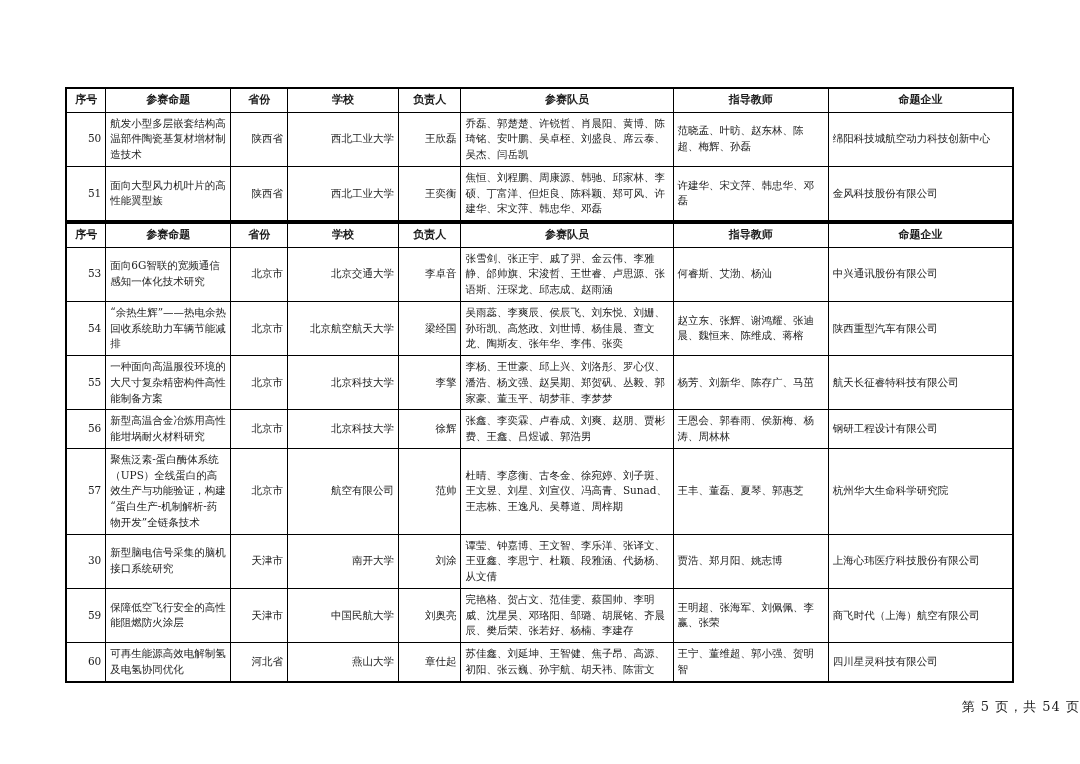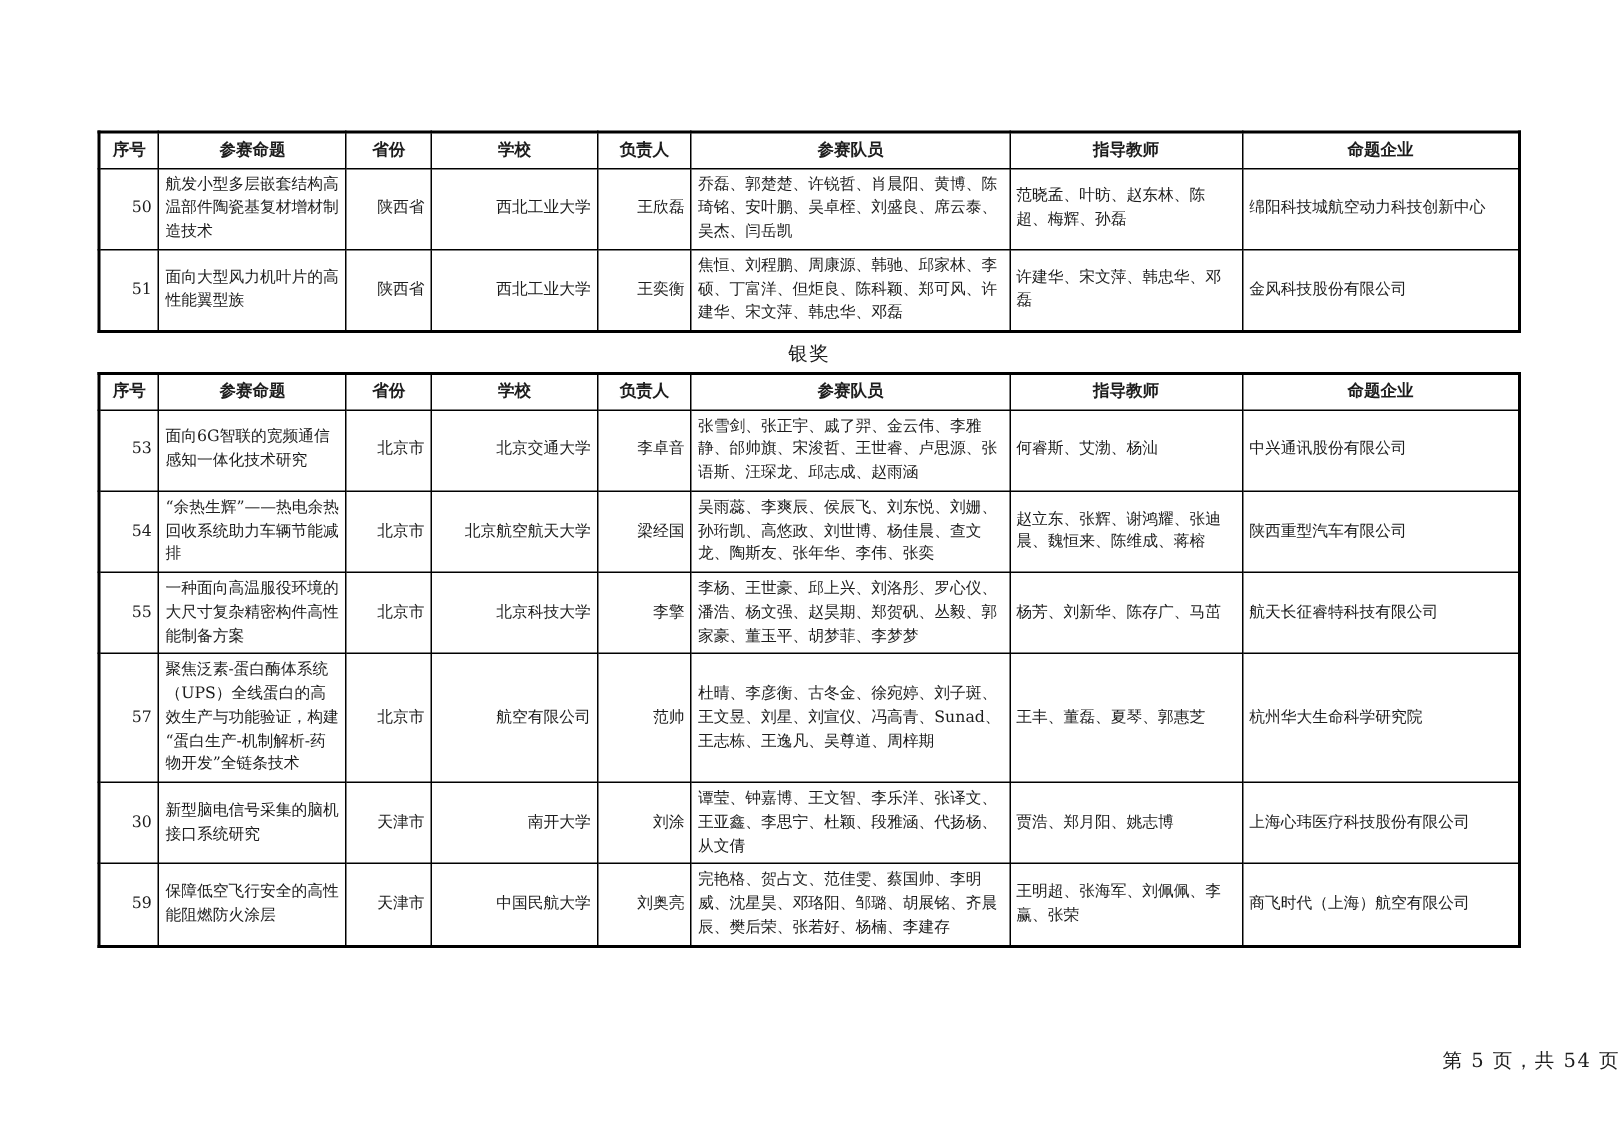--- a/index.html
+++ b/index.html
@@ -112,21 +112,20 @@
             <td class="c-province">陕西省</td>
             <td class="c-school">西北工业大学</td>
             <td class="c-leader">王奕衡</td>
             <td class="c-members">焦恒、刘程鹏、周康源、韩驰、邱家林、李硕、丁富洋、但炬良、陈科颖、郑可风、许建华、宋文萍、韩忠华、邓磊</td>
             <td class="c-advisors">许建华、宋文萍、韩忠华、邓磊</td>
             <td class="c-enterprise">金风科技股份有限公司</td>
           </tr>
         </tbody>
     </table>
 
-    <div class="section-title">银奖</div>
 
     <table class="award-table" id="table2">
       <colgroup>
         <col style="width:4.2%">
           <col style="width:13.2%">
           <col style="width:6.0%">
           <col style="width:11.7%">
         <col style="width:6.6%">
           <col style="width:22.4%">
           <col style="width:16.4%">
@@ -169,20 +168,30 @@
             <td class="c-no">55</td>
             <td class="c-topic">一种面向高温服役环境的大尺寸复杂精密构件高性能制备方案</td>
             <td class="c-province">北京市</td>
             <td class="c-school">北京科技大学</td>
             <td class="c-leader">李擎</td>
             <td class="c-members">李杨、王世豪、邱上兴、刘洛彤、罗心仪、潘浩、杨文强、赵昊期、郑贺矾、丛毅、郭家豪、董玉平、胡梦菲、李梦梦</td>
             <td class="c-advisors">杨芳、刘新华、陈存广、马茁</td>
             <td class="c-enterprise">航天长征睿特科技有限公司</td>
           </tr>
           <tr>
+            <td class="c-no">56</td>
+            <td class="c-topic">新型高温合金冶炼用高性能坩埚耐火材料研究</td>
+            <td class="c-province">北京市</td>
+            <td class="c-school">北京科技大学</td>
+            <td class="c-leader">徐辉</td>
+            <td class="c-members">张鑫、李奕霖、卢春成、刘爽、赵朋、贾彬费、王鑫、吕煜诚、郭浩男</td>
+            <td class="c-advisors">王恩会、郭春雨、侯新梅、杨涛、周林林</td>
+            <td class="c-enterprise">钢研工程设计有限公司</td>
+          </tr>
+          <tr>
             <td class="c-no">57</td>
             <td class="c-topic">聚焦泛素-蛋白酶体系统（UPS）全线蛋白的高效生产与功能验证，构建“蛋白生产-机制解析-药物开发”全链条技术</td>
             <td class="c-province">北京市</td>
             <td class="c-school">航空有限公司</td>
             <td class="c-leader">范帅</td>
             <td class="c-members">杜晴、李彦衡、古冬金、徐宛婷、刘子斑、王文昱、刘星、刘宣仪、冯高青、Sunad、王志栋、王逸凡、吴尊道、周梓期</td>
             <td class="c-advisors">王丰、董磊、夏琴、郭惠芝</td>
             <td class="c-enterprise">杭州华大生命科学研究院</td>
           </tr>
           <tr>
@@ -198,19 +207,29 @@
           <tr>
             <td class="c-no">59</td>
             <td class="c-topic">保障低空飞行安全的高性能阻燃防火涂层</td>
             <td class="c-province">天津市</td>
             <td class="c-school">中国民航大学</td>
             <td class="c-leader">刘奥亮</td>
             <td class="c-members">完艳格、贺占文、范佳雯、蔡国帅、李明威、沈星昊、邓珞阳、邹璐、胡展铭、齐晨辰、樊后荣、张若好、杨楠、李建存</td>
             <td class="c-advisors">王明超、张海军、刘佩佩、李赢、张荣</td>
             <td class="c-enterprise">商飞时代（上海）航空有限公司</td>
           </tr>
+          <tr>
+            <td class="c-no">60</td>
+            <td class="c-topic">可再生能源高效电解制氢及电氢协同优化</td>
+            <td class="c-province">河北省</td>
+            <td class="c-school">燕山大学</td>
+            <td class="c-leader">章仕起</td>
+            <td class="c-members">苏佳鑫、刘延坤、王智健、焦子昂、高源、初阳、张云巍、孙宇航、胡天祎、陈雷文</td>
+            <td class="c-advisors">王宁、董维超、郭小强、贺明智</td>
+            <td class="c-enterprise">四川星灵科技有限公司</td>
+          </tr>
         </tbody>
     </table>
 
   </div>
 
   <div class="page-footer">第 5 页，共 54 页</div>
 </div>
 
 </body></html>

